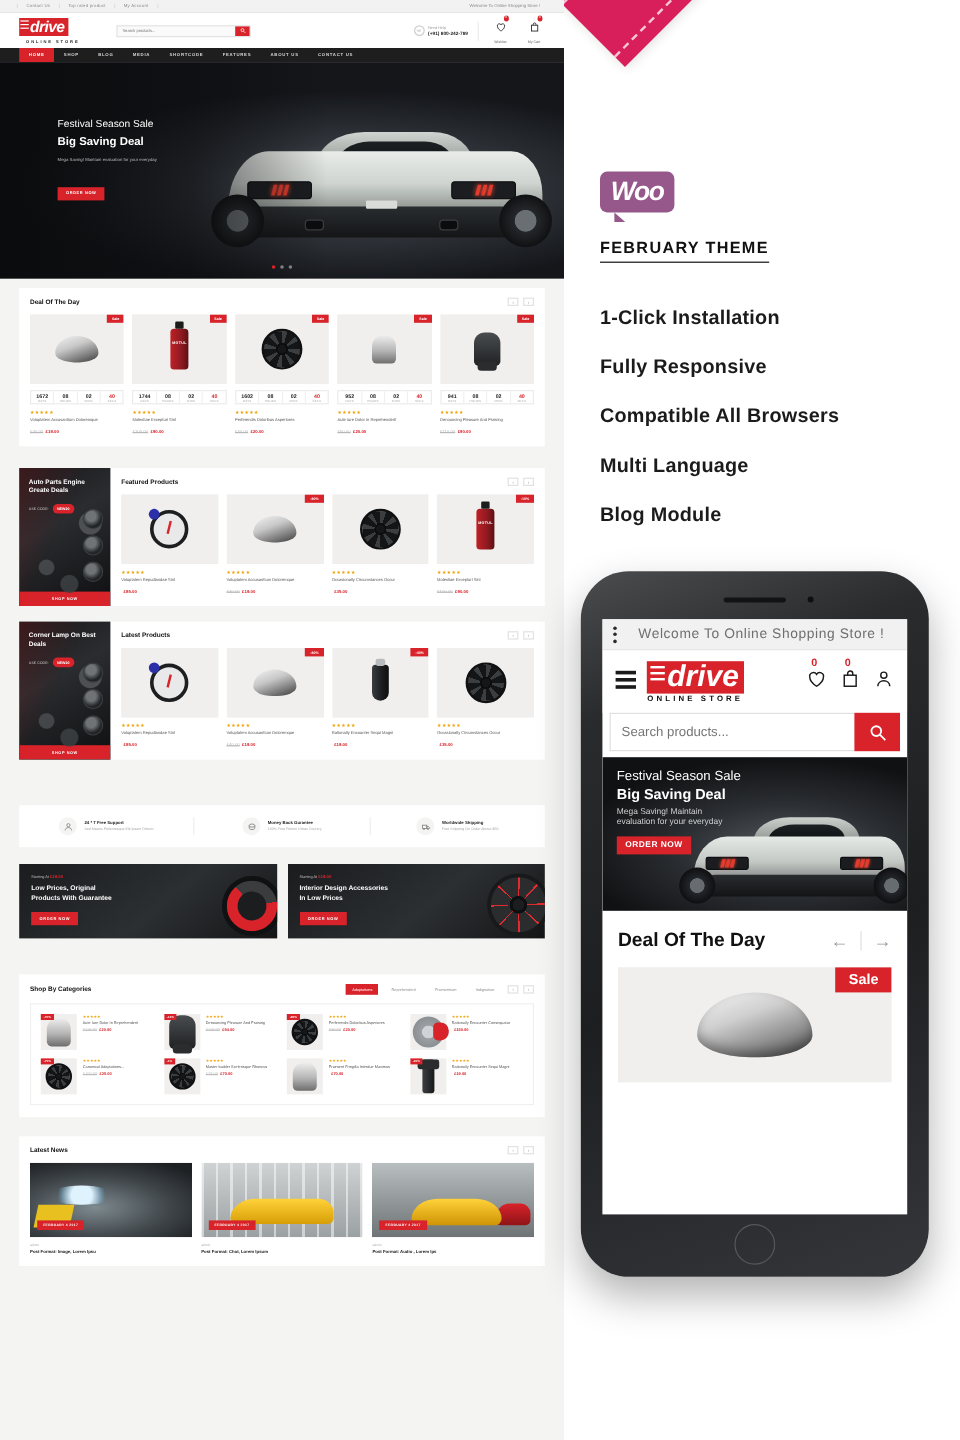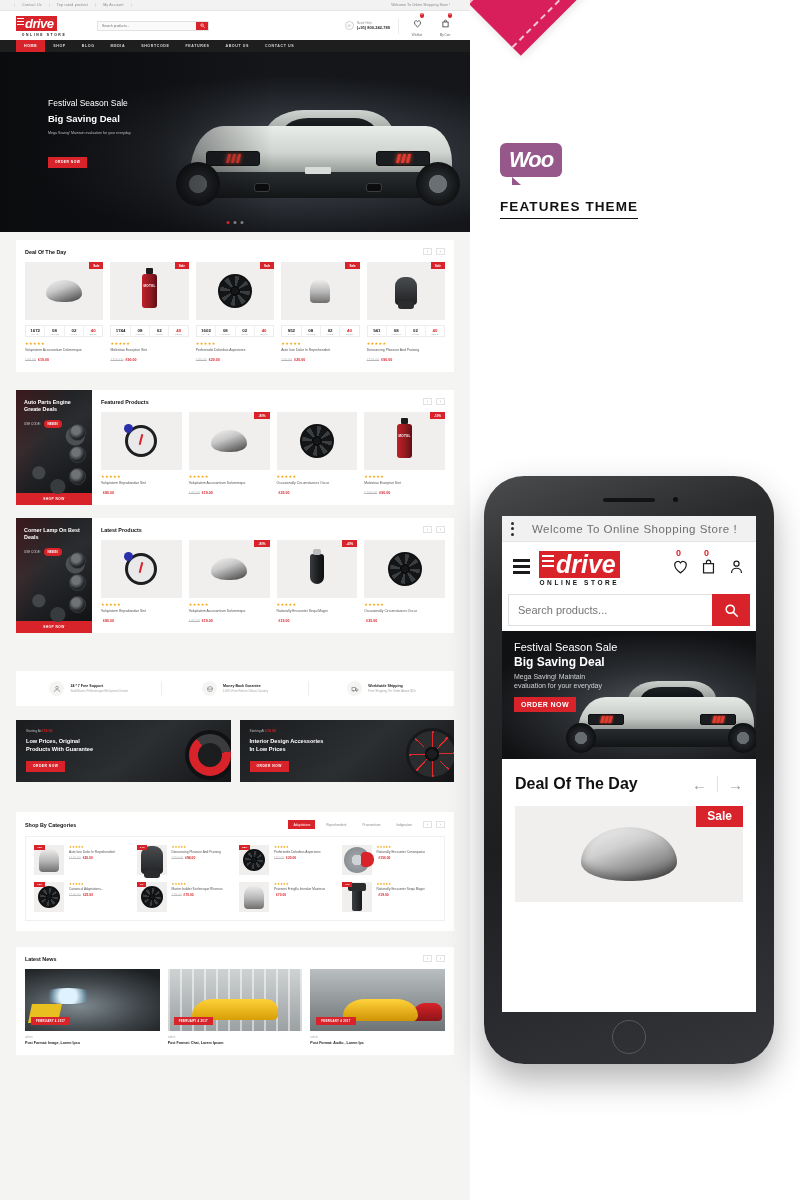--- a/index.html
+++ b/index.html
@@ -1220,22 +1220,29 @@
     
   </div>
 
   <div class="woo">
     <div class="box">
         <span>Woo</span>
       </div>
     <div class="tail"></div>
   </div>
 
-  <div class="wp-theme">FEATURES THEME</div>
-
+  <div class="wp-theme">FEBRUARY THEME</div>
+
+  <ul class="feat-list">
+    <li>1-Click Installation</li>
+    <li>Fully Responsive</li>
+    <li>Compatible All Browsers</li>
+    <li>Multi Language</li>
+    <li>Blog Module</li>
+  </ul>
 </div>
 
 <div class="phone">
   <div class="speaker"></div>
   <div class="cam"></div>
   <div class="home"></div>
 
   <div class="screen">
     <div class="m-top">
       <div class="m-dots">

